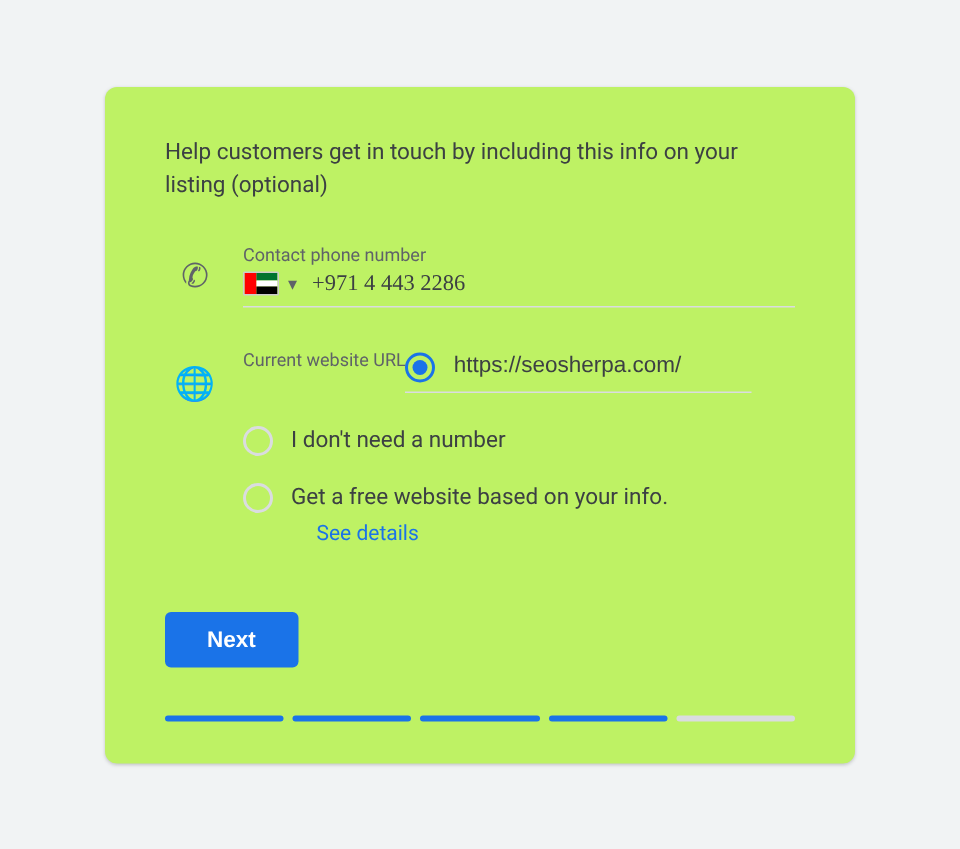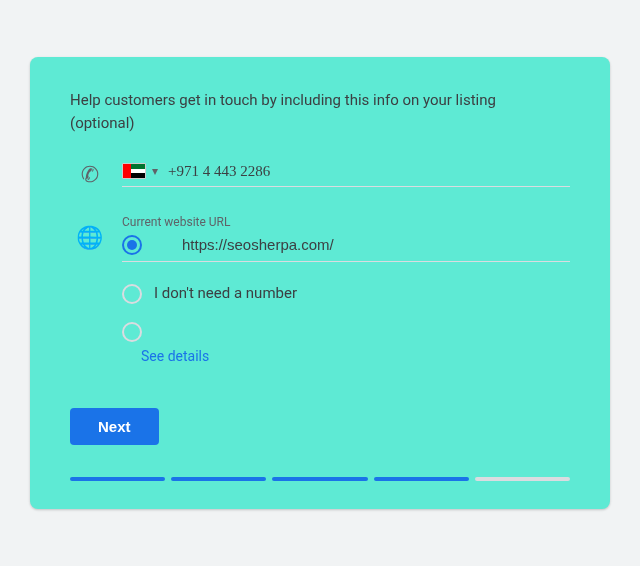--- a/index.html
+++ b/index.html
@@ -5,23 +5,23 @@
     * { box-sizing: border-box; margin: 0; padding: 0; }
     body {
       background: #f1f3f4;
       display: flex;
       justify-content: center;
       align-items: center;
       min-height: 100vh;
       font-family: 'Roboto', Arial, sans-serif;
     }
     .card {
-      background: #5eead4;
+      background: #bef264;
       border-radius: 8px;
-      width: 580px;
+      width: 500px;
       padding: 32px 40px 28px 40px;
       box-shadow: 0 1px 3px rgba(0,0,0,0.12), 0 1px 2px rgba(0,0,0,0.08);
     }
     .description {
       color: #3c4043;
       font-size: 15px;
       line-height: 1.5;
       margin-bottom: 28px;
       max-width: 460px;
     }
@@ -109,29 +109,27 @@
     .globe-icon {
       font-size: 22px;
     }
     .website-options {
       flex: 1;
       display: flex;
       flex-direction: column;
     }
     .website-input-group {
       display: flex;
-      flex-direction: column;
       margin-bottom: 4px;
     }
     .url-field-row {
       display: flex;
       align-items: center;
       border-bottom: 1px solid #dadce0;
       padding-bottom: 6px;
-      gap: 28px;
     }
     .radio-btn {
       width: 20px;
       height: 20px;
       border-radius: 50%;
       border: 2px solid #dadce0;
       display: flex;
       align-items: center;
       justify-content: center;
       margin-right: 12px;
@@ -163,21 +161,21 @@
     }
     .radio-option-text {
       font-size: 15px;
       color: #3c4043;
     }
     .see-details {
       color: #1a73e8;
       font-size: 14px;
       cursor: pointer;
       margin-top: 6px;
-      margin-left: 19px;
+      margin-left: 49px;
       display: inline-block;
     }
     .next-button {
       background: #1a73e8;
       color: #fff;
       border: none;
       border-radius: 4px;
       padding: 10px 28px;
       font-size: 15px;
       font-weight: 700;
@@ -202,20 +200,21 @@
 
 <div class="card">
   <p class="description">Help customers get in touch by including this info on your listing (optional)</p>
 
   
   <div class="phone-row">
     <div class="phone-icon-wrap">
       <span class="phone-icon">✆</span>
     </div>
     <div class="phone-input-group">
+      <span class="input-label">Contact phone number</span>
       <div class="phone-field-row">
         <div class="flag-dropdown">
           <div class="uae-flag">
             <div class="uae-red"></div>
             <div class="uae-right">
               <div class="uae-green"></div>
               <div class="uae-white"></div>
               <div class="uae-black"></div>
             </div>
           </div>
@@ -243,20 +242,21 @@
         </div>
       </div>
 
       <div class="radio-option">
         <div class="radio-btn"></div>
         <span class="radio-option-text">I don't need a number</span>
       </div>
 
       <div class="radio-option">
         <div class="radio-btn"></div>
+        <span class="radio-option-text">Get a free website based on your info.</span>
       </div>
 
       <a class="see-details">See details</a>
     </div>
   </div>
 
   
   <button class="next-button">Next</button>
 
   

